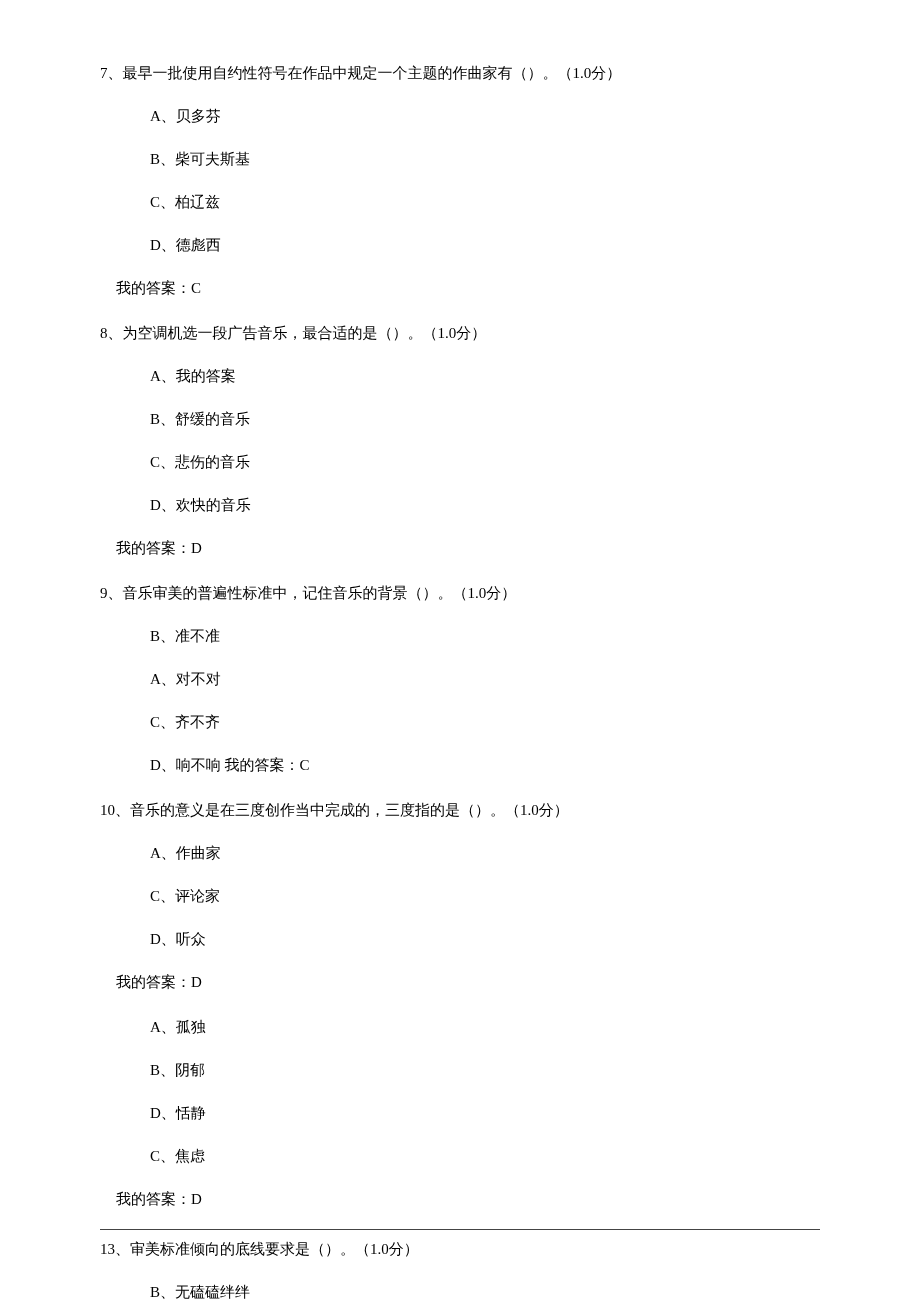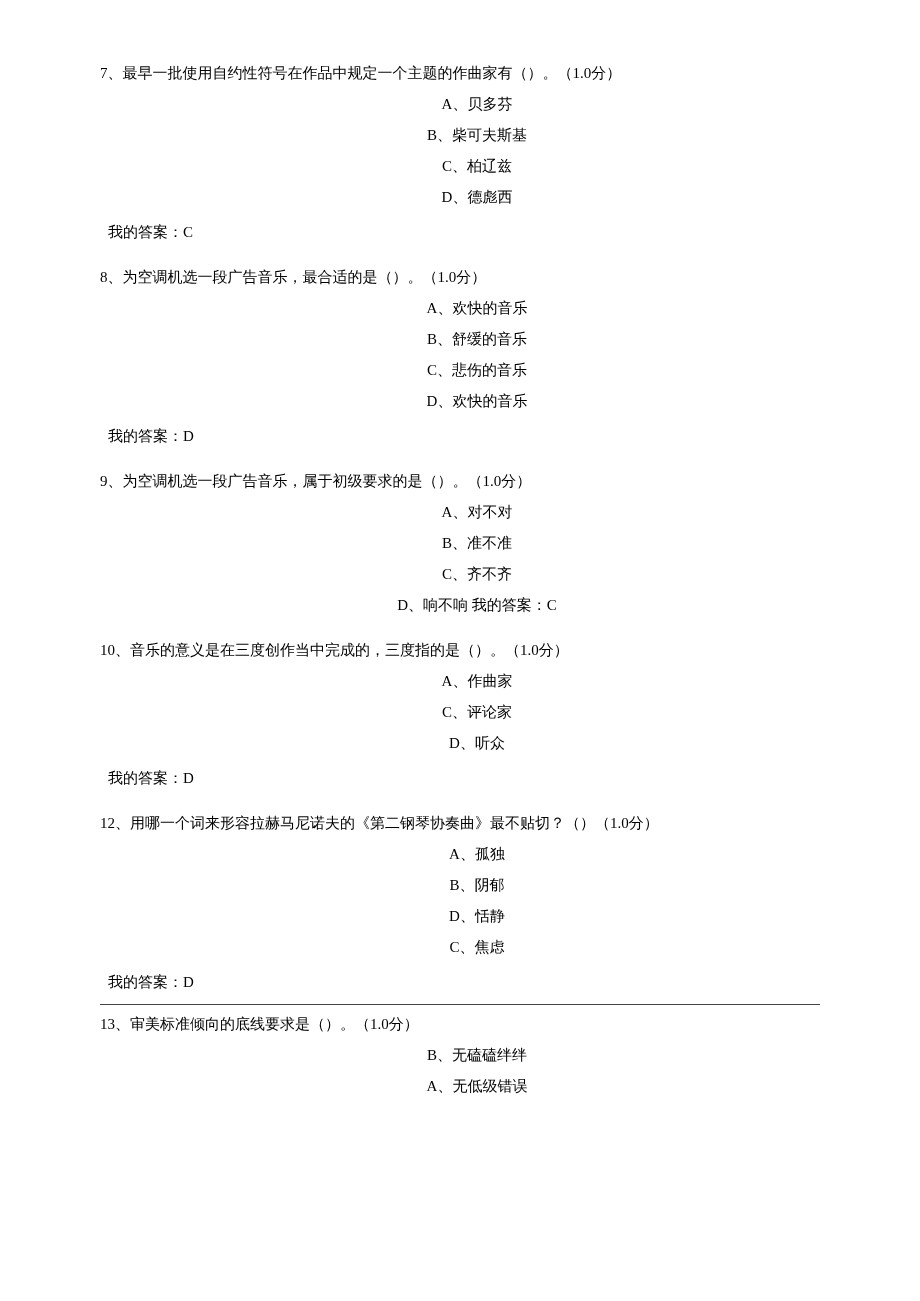--- a/index.html
+++ b/index.html
@@ -18,25 +18,24 @@
     font-family: Liberation Serif, serif;
   }
   .question-block {
     margin-bottom: 18px;
   }
   .question-text {
     margin: 0;
   }
   .option {
     padding-left: 34px;
-    margin: 4px;
-    text-align: center;
+    margin: 16px;
   }
   .answer {
-    margin: 8px;
+    margin: 16px;
   }
   .inline-answer {
     
   }
   .hr-line {
     border: none;
     border-top: 1px solid #444444;
     margin: 4px 0 6px 0;
   }
 </style>
@@ -53,52 +52,49 @@
     <p class="option">B、柴可夫斯基</p>
     <p class="option">C、柏辽兹</p>
     <p class="option">D、德彪西</p>
     <p class="answer">我的答案：C</p>
   </div>
 
   <div class="question-block">
     <p class="question-text">
       <span>8、</span><span>为空调机选一段广告音乐，最合适的是（）。（1.0分）</span>
     </p>
-    <p class="option">A、欢快的音乐</p>
+    <p class="option">A、我的答案</p>
     <p class="option">B、舒缓的音乐</p>
     <p class="option">C、悲伤的音乐</p>
     <p class="option">D、欢快的音乐</p>
     <p class="answer">我的答案：D</p>
   </div>
 
   <div class="question-block">
     <p class="question-text">
-      <span>9、</span><span>为空调机选一段广告音乐，属于初级要求的是（）。（1.0分）</span>
+      <span>9、</span><span>音乐审美的普遍性标准中，记住音乐的背景（）。（1.0分）</span>
     </p>
+    <p class="option">B、准不准</p>
     <p class="option">A、对不对</p>
-    <p class="option">B、准不准</p>
     <p class="option">C、齐不齐</p>
     <p class="option inline-answer">D、响不响  我的答案：C</p>
   </div>
 
   <div class="question-block">
     <p class="question-text">
       <span>10、</span><span>音乐的意义是在三度创作当中完成的，三度指的是（）。（1.0分）</span>
     </p>
     <p class="option">A、作曲家</p>
     <p class="option">C、评论家</p>
     <p class="option">D、听众</p>
     <p class="answer">我的答案：D</p>
   </div>
 
 
   <div class="question-block" style="margin-bottom:2px;">
-    <p class="question-text">
-      <span>12、</span><span>用哪一个词来形容拉赫马尼诺夫的《第二钢琴协奏曲》最不贴切？（）（1.0分）</span>
-    </p>
     <p class="option">A、孤独</p>
     <p class="option">B、阴郁</p>
     <p class="option">D、恬静</p>
     <p class="option">C、焦虑</p>
     <p class="answer">我的答案：D</p>
   </div>
 
   <hr class="hr-line">
 
   <div class="question-block">

